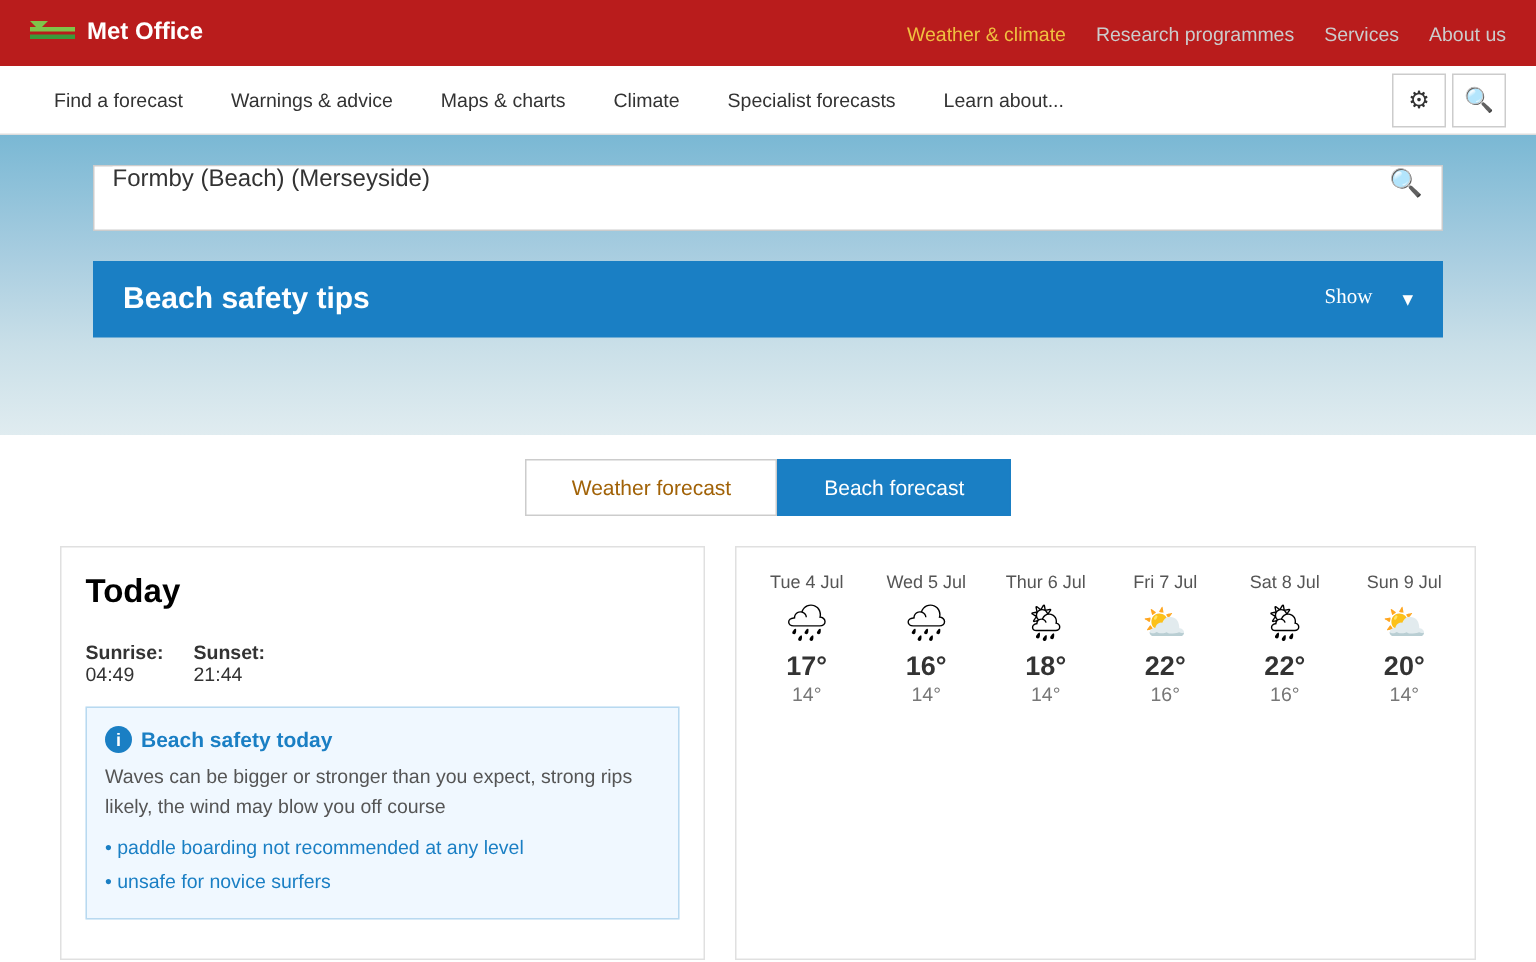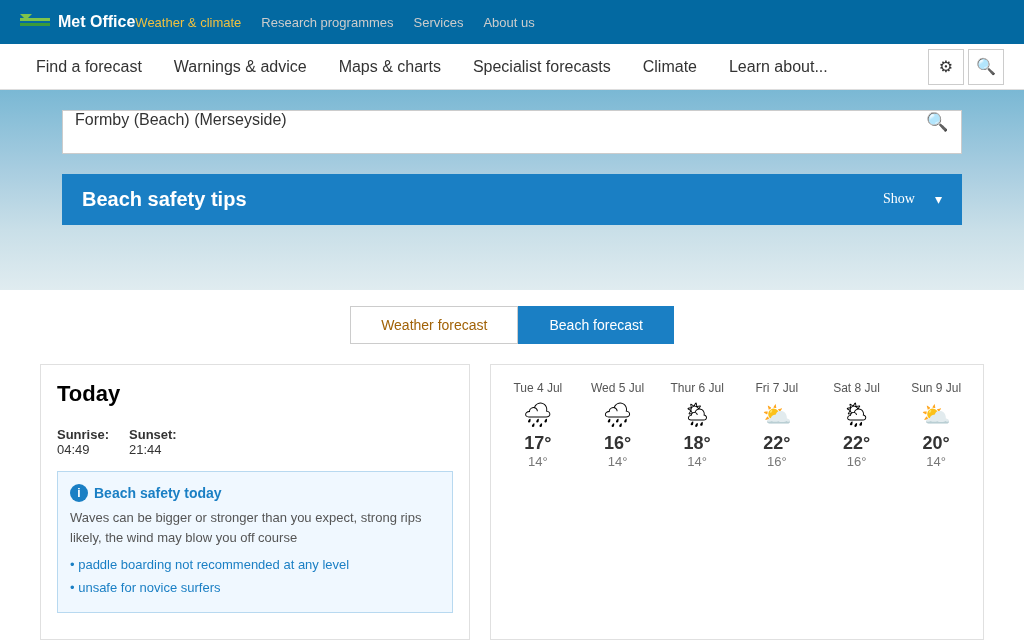--- a/index.html
+++ b/index.html
@@ -1,22 +1,23 @@
 <!DOCTYPE html>
 <html><head>
   <meta charset="utf-8">
   <style>
     * { box-sizing: border-box; margin: 0; padding: 0; }
     body { font-family: Arial, Helvetica, sans-serif; font-size: 14px; background: #f5f5f5; width: 1024px; }
 
     
     .top-bar {
-      background: #0369a1;
-      display: flex;
-      align-items: center;
+      background: #b91c1c;
+      display: flex;
+      align-items: center;
+      justify-content: space-between;
       padding: 0 20px;
       height: 44px;
     }
     .logo-area {
       display: flex;
       align-items: center;
       gap: 8px;
     }
     .logo-icon {
       width: 30px;
@@ -51,21 +52,21 @@
     }
     .main-nav-links {
       display: flex;
       align-items: center;
       flex: 1;
       gap: 0;
     }
     .main-nav-link {
       color: #333;
       text-decoration: none;
-      font-size: 16px;
+      font-size: 13px;
       padding: 0 16px;
       height: 46px;
       display: flex;
       align-items: center;
       cursor: pointer;
     }
     .main-nav-icons {
       display: flex;
       gap: 4px;
       align-items: center;
@@ -291,22 +292,22 @@
     <a class="top-nav-link">Services</a>
     <a class="top-nav-link">About us</a>
   </div>
 </div>
 
 <div class="main-nav">
   <div class="main-nav-links">
     <a class="main-nav-link">Find a forecast</a>
     <a class="main-nav-link">Warnings &amp; advice</a>
     <a class="main-nav-link">Maps &amp; charts</a>
+    <a class="main-nav-link">Climate</a>
     <a class="main-nav-link">Specialist forecasts</a>
-    <a class="main-nav-link">Climate</a>
     <a class="main-nav-link">Learn about...</a>
   </div>
   <div class="main-nav-icons">
     <button class="nav-icon-btn">⚙</button>
     <button class="nav-icon-btn">🔍</button>
   </div>
 </div>
 
 <div class="hero">
   <div class="search-bar">

